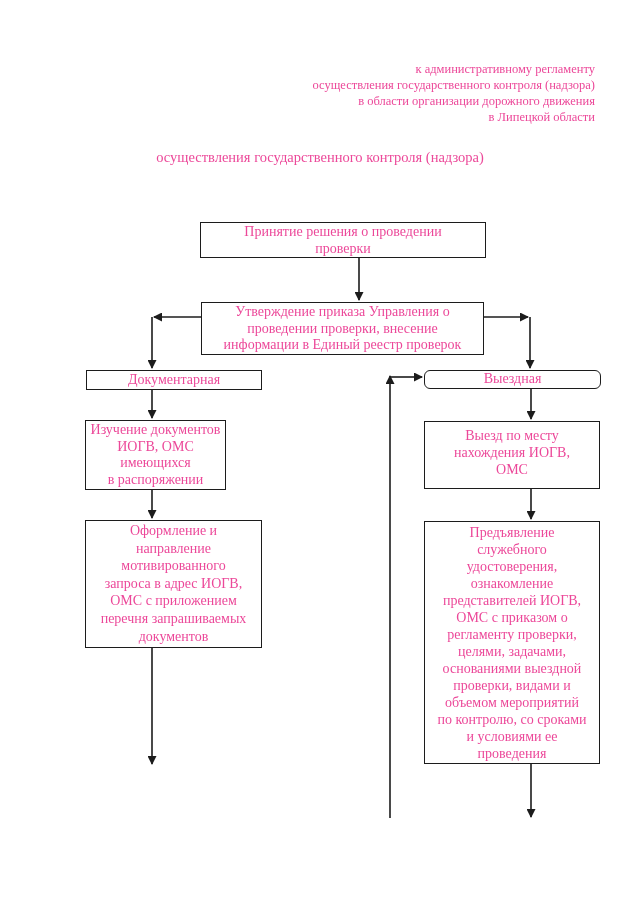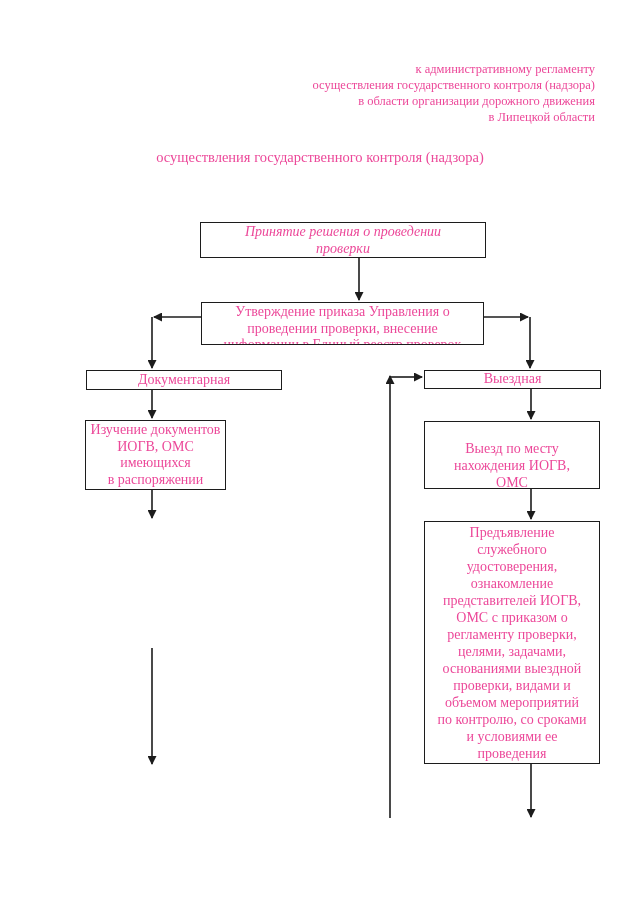--- a/index.html
+++ b/index.html
@@ -37,27 +37,27 @@
     position: absolute;
     box-sizing: border-box;
     border: 1.5px solid #1c1c1c;
     background: #ffffff;
     text-align: center;
     overflow: hidden;
     font-size: 14px;
   }
   .node-text { white-space: pre-line; }
   
-  .n-decision     { left: 200px; top: 222px; width: 286px; height: 36px; line-height: 16.5px; padding-top: 1px; font-style: italic; }
-  .n-order        { left: 201px; top: 302px; width: 283px; height: 43px; line-height: 16.5px; padding-top: 1px; }
-  .n-documentary  { left: 86px;  top: 370px; width: 196px; height: 20px; line-height: 17px; }
-  .n-onsite       { left: 424px; top: 370px; width: 177px; height: 19px; line-height: 16px; }
+  .n-decision     { left: 200px; top: 222px; width: 286px; height: 36px; line-height: 16.5px; padding-top: 1px; }
+  .n-order        { left: 201px; top: 302px; width: 283px; height: 53px; line-height: 16.5px; padding-top: 1px; }
+  .n-documentary  { left: 86px;  top: 370px; width: 176px; height: 20px; line-height: 17px; }
+  .n-onsite       { left: 424px; top: 370px; width: 177px; height: 19px; line-height: 16px; border-radius: 6px; }
   .n-study        { left: 85px;  top: 420px; width: 141px; height: 70px; line-height: 16.6px; padding-top: 1px; }
   .n-request      { left: 85px;  top: 520px; width: 177px; height: 128px; line-height: 17.6px; padding-top: 1px; }
-  .n-departure    { left: 424px; top: 421px; width: 176px; height: 68px; line-height: 17px; padding-top: 18px; }
+  .n-departure    { left: 424px; top: 421px; width: 176px; height: 68px; line-height: 17px; padding-top: 5px; }
   .n-presentation { left: 424px; top: 521px; width: 176px; height: 243px; line-height: 17px; padding-top: 2px; }
   .connectors {
     position: absolute;
     left: 0; top: 0;
     width: 640px; height: 905px;
     pointer-events: none;
   }
 </style>
 </head>
 <body>
@@ -92,20 +92,29 @@
     <div class="node-text">Выездная</div>
   </div>
 
   <div class="node n-study">
     <div class="node-text">Изучение документов
 ИОГВ, ОМС имеющихся
 в распоряжении
 Управления</div>
   </div>
 
+  <div class="node n-request">
+    <div class="node-text">Оформление и
+направление
+мотивированного
+запроса в адрес ИОГВ,
+ОМС с приложением
+перечня запрашиваемых
+документов</div>
+  </div>
 
   <div class="node n-departure">
     <div class="node-text">Выезд по месту
 нахождения ИОГВ,
 ОМС</div>
   </div>
 
   <div class="node n-presentation">
     <div class="node-text">Предъявление
 служебного

